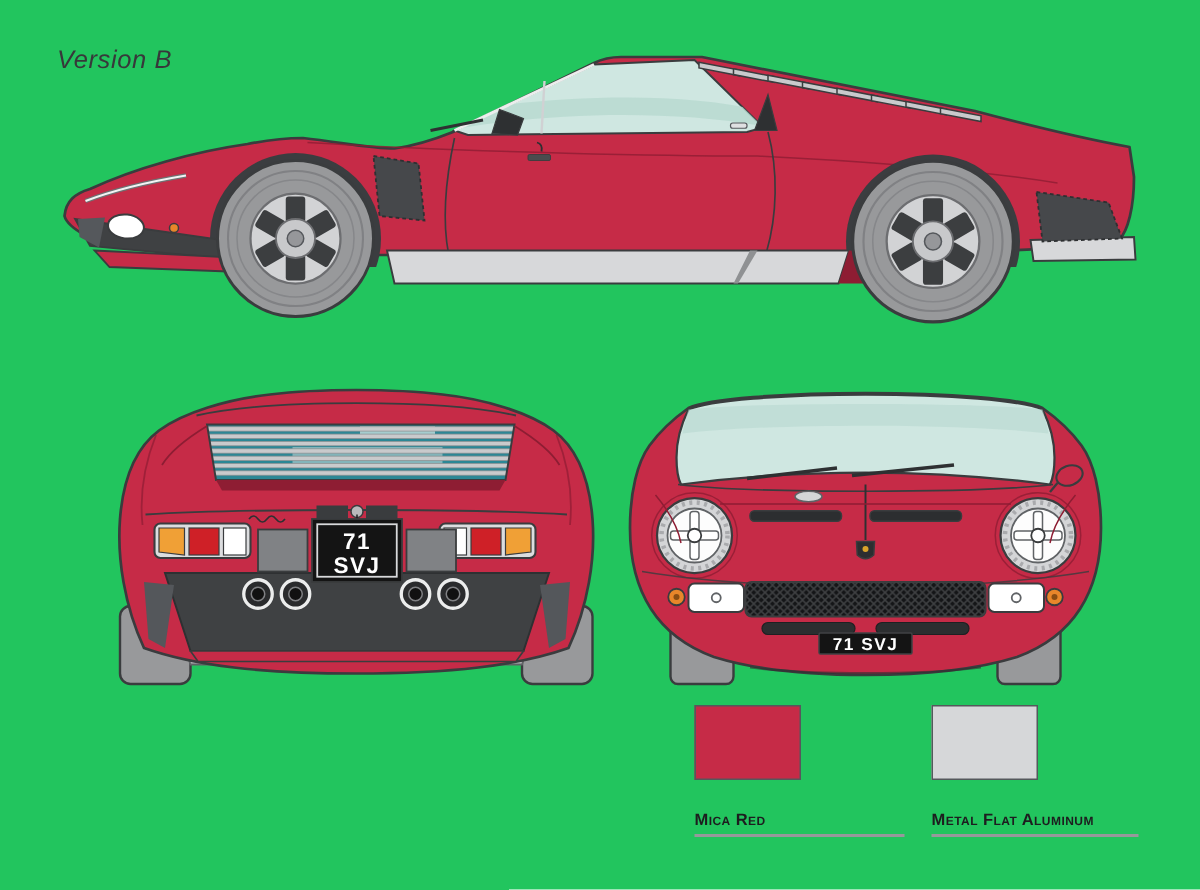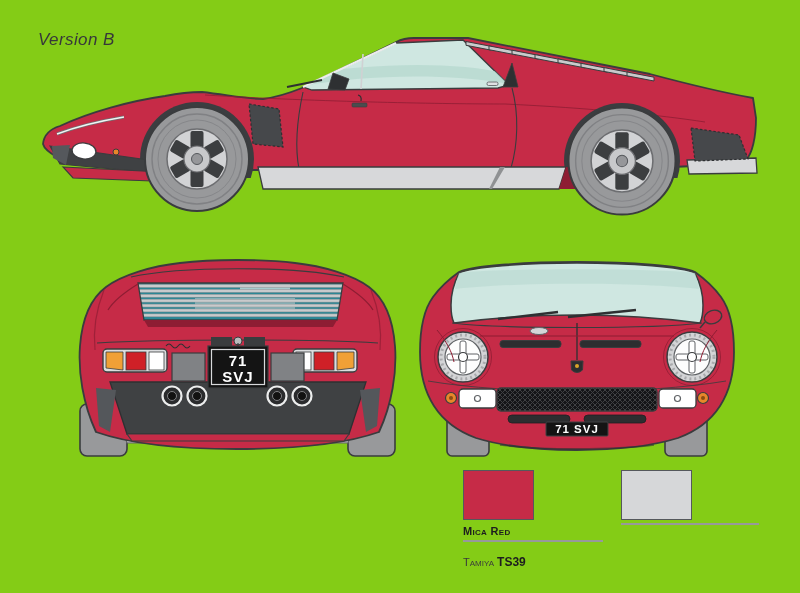--- a/index.html
+++ b/index.html
@@ -1,28 +1,28 @@
 <!DOCTYPE html>
 <html style="--body-red: #c62b47; --body-dark: #8e1d33; --outline: #3a3c3e; --detail-dark: #2e3032; --glass: #cfe7e1; --glass-shade: #b7d9d0; --louver-teal: #2c8795; --aluminum: #d7d8da; --slat-gray: #c9cacc; --tire: #98999b; --rim: #d2d3d5; --dark-vent: #46484b; --valance: #3f4143; --mid-gray: #808285; --chassis: #b9babc; --amber: #f0a036; --signal-red: #cf2027; --plate-bg: #141414; --plate-text: #ffffff; --marker-orange: #e8862a; --badge-gold: #d9a42a;"><head>
 <meta charset="utf-8">
 <style>
   html,body{margin:0;padding:0;background:#ffffff;}
   body{font-family:"Liberation Sans",sans-serif;}
-  .canvas{position:relative;width:800px;height:593px;background:#84cc16;overflow:hidden;}
+  .canvas{position:relative;width:800px;height:593px;background:#22c55e;overflow:hidden;}
   .version-label{position:absolute;left:38px;top:30px;font-size:17px;font-style:italic;
     color:#37383a;letter-spacing:.4px;}
   .view{position:absolute;}
   .view-side{left:38px;top:28px;width:724px;height:192px;}
   .view-rear{left:70px;top:256px;width:330px;height:208px;}
   .view-front{left:413px;top:254px;width:332px;height:206px;}
   .paint{position:absolute;color:#2b2b2d;}
   .paint-1{left:463px;top:470px;width:152px;}
   .paint-2{left:621px;top:470px;width:160px;}
   .swatch{width:71px;height:50px;border:1.5px solid #55585c;box-sizing:border-box;}
-  .paint-name{margin-top:5px;font-size:11px;font-weight:bold;font-variant:small-caps;
+  .paint-name{margin-top:21px;font-size:11px;font-weight:bold;font-variant:small-caps;
     letter-spacing:.3px;color:#1d1d1f;}
   .rule{height:2px;background:#97999b;margin-top:3px;}
   .rule-1{width:140px;}
   .rule-2{width:138px;}
   .fs-line{margin-top:4px;font-size:12px;color:#2b2b2d;}
   .brand-line{font-size:11px;font-variant:small-caps;color:#3a3a3c;}
   .brand-line-1{margin-top:13px;}
   .brand-line-2{margin-top:3px;}
   .brand-line b{font-size:12px;font-variant:normal;color:#1d1d1f;}
   .brand-line .suffix{font-variant:normal;font-size:12px;}
@@ -321,24 +321,21 @@
       <path d="M705,322 L700,328" stroke="var(--outline,#3a3c3e)" stroke-width="1.5" fill="none"></path>
       <ellipse cx="713" cy="317" rx="9" ry="6.5" transform="rotate(-20 713 317)" fill="var(--body-red,#c62b47)" stroke="var(--outline,#3a3c3e)" stroke-width="1.4"></ellipse>
     </g>
     <path d="M500,445 C540,450 614,450 654,445" fill="none" stroke="var(--detail-dark,#2e3032)" stroke-width="1.5" opacity=".6"></path>
   </svg>
 
   <div class="paint paint-1">
     <div class="swatch" style="background: rgb(198, 43, 71);"></div>
     <div class="paint-name">Mica Red</div>
     <div class="rule rule-1"></div>
-    <div class="brand-line brand-line-1">
-      <span>Tamiya</span>
-      <b>TS39</b>
-    </div>
   </div>
 
   <div class="paint paint-2">
     <div class="swatch" style="background: rgb(214, 215, 217);"></div>
+    <div class="paint-name">Metal Flat Aluminum</div>
     <div class="rule rule-2"></div>
   </div>
 
 </div>
 
 </body></html>

